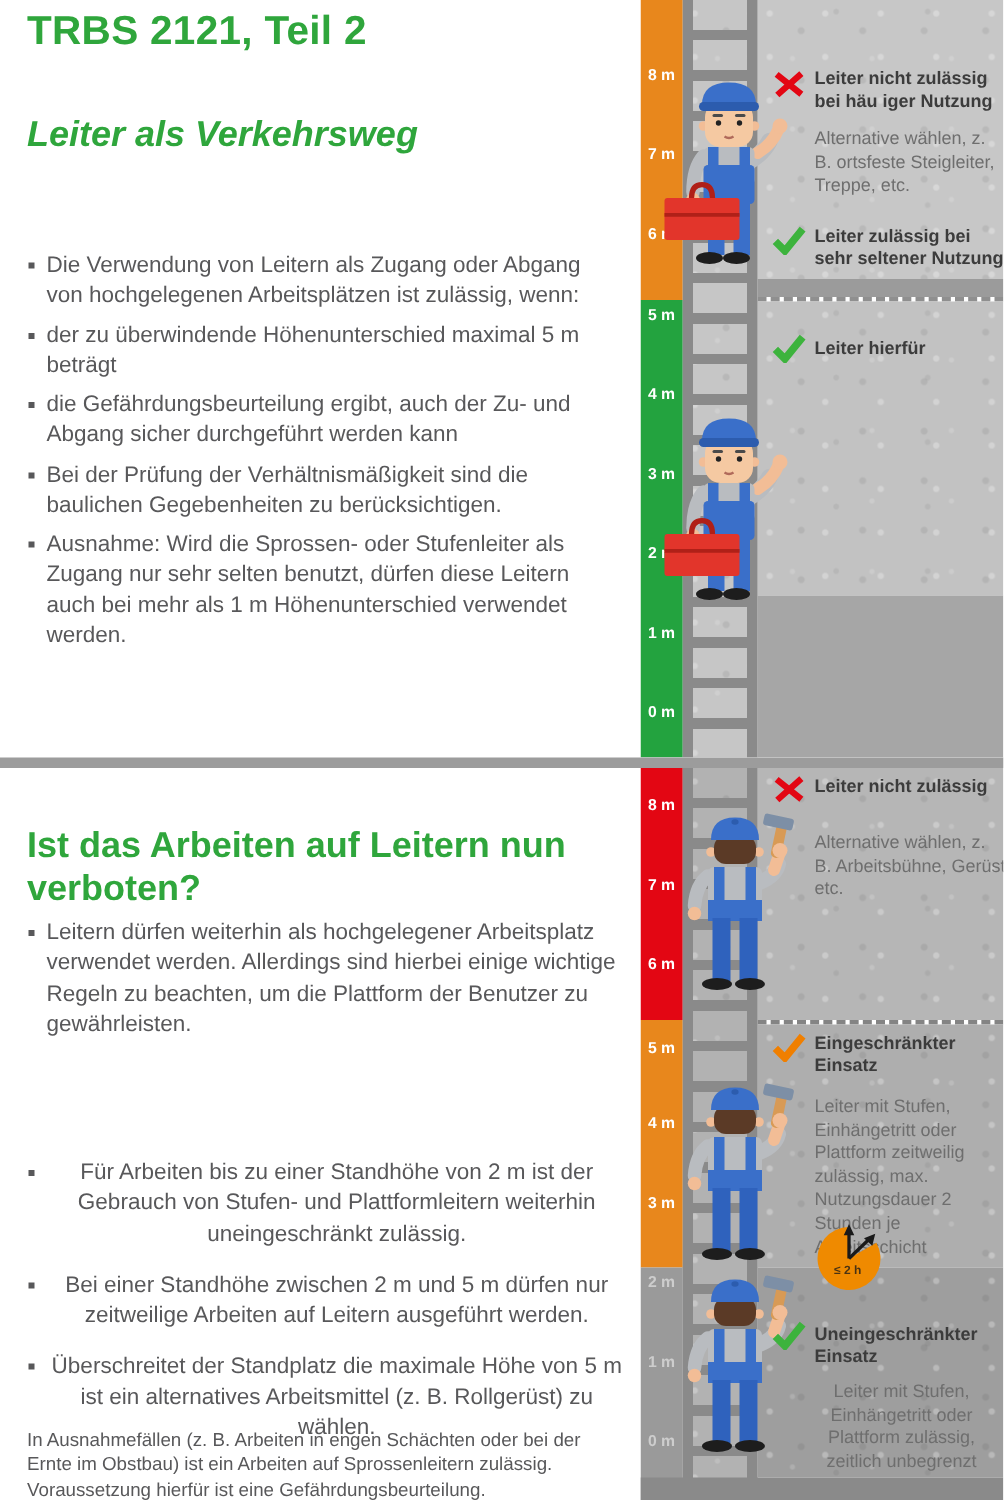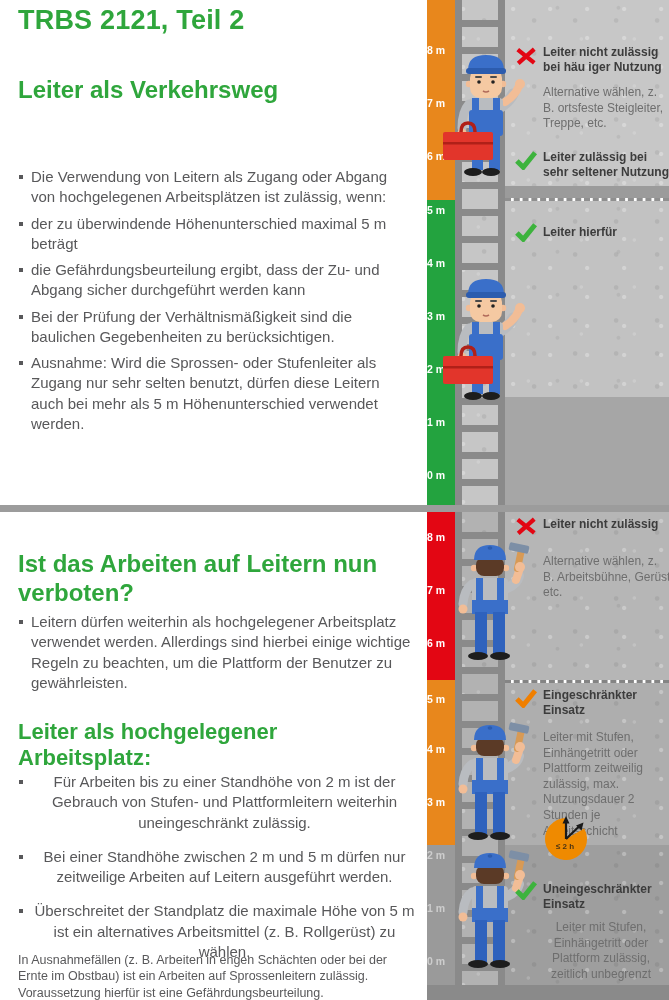--- a/index.html
+++ b/index.html
@@ -3,21 +3,21 @@
 <meta charset="utf-8">
 <style>
   html,body{margin:0;padding:0;}
   body{font-family:"Liberation Sans",sans-serif;background:#fff;}
   .page{position:relative;width:669px;height:1000px;background:#fff;overflow:hidden;}
 
   
   .left-col{position:absolute;left:0;top:0;width:338px;height:1000px;background:#fff;}
   .h1{position:absolute;left:18px;top:5px;margin:0;font-size:27px;font-weight:600;color:#2fa63c;letter-spacing:.2px;}
   .h2{position:absolute;margin:0;color:#2fa63c;font-weight:600;}
-  .h-sec1{left:18px;top:76px;font-size:24px;}
+  .h-sec1{left:18px;top:76px;font-size:24px;font-style:italic;}
   .h-sec2{left:18px;top:549px;font-size:24px;line-height:1.22;width:360px;}
   .h-sec3{left:18px;top:719px;font-size:22px;}
   ul.blist{position:absolute;list-style:none;margin:0;padding:0;}
   ul.blist li{position:relative;padding-left:13px;margin-bottom:6px;font-size:15px;line-height:1.35;color:#58585a;}
   ul.blist li::before{content:"";position:absolute;left:1px;top:8px;width:4px;height:4px;background:#58585a;}
   #list1{left:18px;top:119px;width:394px;margin-top:48px;}
   #list2{left:18px;top:612px;width:394px;}
   #list3{left:18px;top:772px;width:400px;text-align:center;}
   #list3 li{margin-bottom:14px;}
   .footnote{position:absolute;left:18px;top:952px;width:402px;margin:0;font-size:12.5px;line-height:1.3;color:#58585a;}
@@ -35,21 +35,21 @@
     radial-gradient(circle at 44% 83%, rgba(255,255,255,.16) 0 1.3px, transparent 2.2px),
     radial-gradient(circle at 86% 18%, rgba(0,0,0,.06) 0 1.4px, transparent 2.4px);
     background-size:37px 29px,41px 33px,53px 47px,61px 43px;}
   .bar{position:absolute;left:0;top:0;width:28px;height:100%;z-index:3;}
   .seg{position:absolute;left:0;width:28px;}
   .seg.o-a{top:0;height:200px;background:#e8871c;}
   .seg.g-a{top:200px;height:305px;background:#23a33f;}
   .seg.r-b{top:0;height:168px;background:#e30613;}
   .seg.o-b{top:168px;height:165px;background:#e8871c;}
   .seg.gr-b{top:333px;height:155px;background:#9a9a9a;}
-  .ml{position:absolute;left:0;width:28px;text-align:left;font-size:10.5px;font-weight:bold;color:#fff;z-index:4;}
+  .ml{position:absolute;left:0;width:28px;text-align:center;font-size:10.5px;font-weight:bold;color:#fff;z-index:4;}
   .ml.faint{color:rgba(255,255,255,.5);}
   .ladder{position:absolute;left:28px;top:0;width:50px;height:100%;z-index:2;}
   .la-a{background-color:#c6c6c6;}
   .la-b{background-color:#b2b2b2;}
   .rail{position:absolute;top:0;width:7px;height:100%;background:#8a8a8a;}
   .rail.l{left:0}.rail.r{right:0}
   .rungs{position:absolute;left:7px;right:7px;top:0;height:100%;
     background:repeating-linear-gradient(to bottom,transparent 0 20px,#8a8a8a 20px 27px);}
   .wall{position:absolute;left:78px;width:164px;}
   
@@ -139,31 +139,30 @@
 
 <div class="page">
 
   <div class="left-col">
     <h1 class="h1">TRBS 2121, Teil 2</h1>
 
     <h2 class="h2 h-sec1">Leiter als Verkehrsweg</h2>
     <ul class="blist" id="list1">
       <li><span>Die Verwendung von Leitern als Zugang oder Abgang von hochgelegenen Arbeitsplätzen ist zulässig, wenn:</span></li>
       <li><span>der zu überwindende Höhenunterschied maximal 5 m beträgt</span></li>
-      <li><span>die Gefährdungsbeurteilung ergibt, dass der Zu- und Abgang sicher durchgeführt werden kann</span></li>
+      <li><span>die Gefährdungsbeurteilung ergibt, auch der Zu- und Abgang sicher durchgeführt werden kann</span></li>
       <li><span>Bei der Prüfung der Verhältnismäßigkeit sind die baulichen Gegebenheiten zu berücksichtigen.</span></li>
-      <li><span>Ausnahme: Wird die Sprossen- oder Stufenleiter als Zugang nur sehr selten benutzt, dürfen diese Leitern auch bei mehr als 5 m Höhenunterschied verwendet werden.</span></li>
+      <li><span>Ausnahme: Wird die Sprossen- oder Stufenleiter als Zugang nur sehr selten benutzt, dürfen diese Leitern auch bei mehr als 1 m Höhenunterschied verwendet werden.</span></li>
     </ul>
 
     <h2 class="h2 h-sec2">Ist das Arbeiten auf Leitern nun verboten?</h2>
     <ul class="blist" id="list2">
       <li><span>Leitern dürfen weiterhin als hochgelegener Arbeitsplatz verwendet werden. Allerdings sind hierbei einige wichtige Regeln zu beachten, um die Plattform der Benutzer zu gewährleisten.</span></li>
     </ul>
 
-    <h2 class="h2 h-sec3">Leiter als hochgelegener Arbeitsplatz:</h2>
     <ul class="blist" id="list3">
       <li><span>Für Arbeiten bis zu einer Standhöhe von 2 m ist der Gebrauch von Stufen- und Plattformleitern weiterhin uneingeschränkt zulässig.</span></li>
       <li><span>Bei einer Standhöhe zwischen 2 m und 5 m dürfen nur zeitweilige Arbeiten auf Leitern ausgeführt werden.</span></li>
       <li><span>Überschreitet der Standplatz die maximale Höhe von 5 m ist ein alternatives Arbeitsmittel (z. B. Rollgerüst) zu wählen.</span></li>
     </ul>
 
     <p class="footnote">In Ausnahmefällen (z. B. Arbeiten in engen Schächten oder bei der Ernte im Obstbau) ist ein Arbeiten auf Sprossenleitern zulässig. Voraussetzung hierfür ist eine Gefährdungsbeurteilung.</p>
   </div>
 
   <div class="divider"></div>

